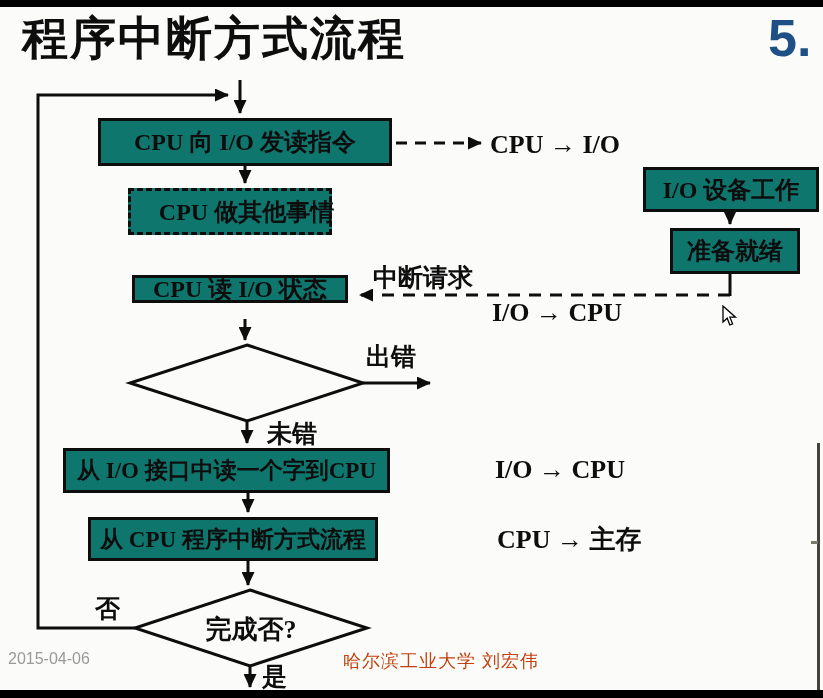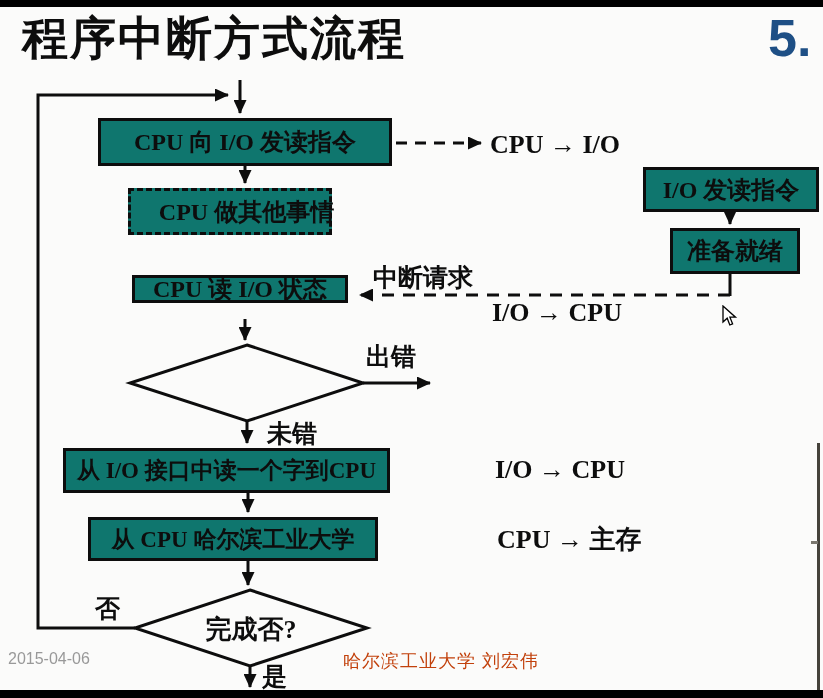--- a/index.html
+++ b/index.html
@@ -103,37 +103,37 @@
 
   <div class="flow-box" style="left:98px;top:118px;width:294px;height:48px;font-size:24px;">
     <span>CPU 向 I/O 发读指令</span>
   </div>
 
   <div class="flow-box dashed" style="left:128px;top:188px;width:204px;height:47px;font-size:24px;">
     <span>CPU 做其他事情</span>
   </div>
 
   <div class="flow-box" style="left:643px;top:167px;width:176px;height:45px;font-size:24px;">
-    <span>I/O 发读指令</span>
+    <span>I/O 设备工作</span>
   </div>
 
   <div class="flow-box" style="left:670px;top:228px;width:130px;height:46px;font-size:24px;">
     <span>准备就绪</span>
   </div>
 
   <div class="flow-box" style="left:132px;top:275px;width:216px;height:28px;font-size:24px;">
     <span>CPU 读 I/O 状态</span>
   </div>
 
   <div class="flow-box" style="left:63px;top:448px;width:327px;height:45px;font-size:23px;">
     <span>从 I/O 接口中读一个字到CPU</span>
   </div>
 
   <div class="flow-box" style="left:88px;top:517px;width:290px;height:44px;font-size:23px;">
-    <span>从 CPU 哈尔滨工业大学</span>
+    <span>从 CPU 程序中断方式流程</span>
   </div>
 
   <div class="diamond-text" style="left:251px;top:629px;">完成否?</div>
 
   <div class="lbl lbl-path" style="left:490px;top:130px;">CPU → I/O</div>
   <div class="lbl lbl-cjk" style="left:373px;top:261px;">中断请求</div>
   <div class="lbl lbl-path" style="left:492px;top:298px;">I/O → CPU</div>
   <div class="lbl lbl-cjk" style="left:366px;top:340px;">出错</div>
   <div class="lbl lbl-cjk" style="left:267px;top:417px;">未错</div>
   <div class="lbl lbl-path" style="left:495px;top:455px;">I/O → CPU</div>

